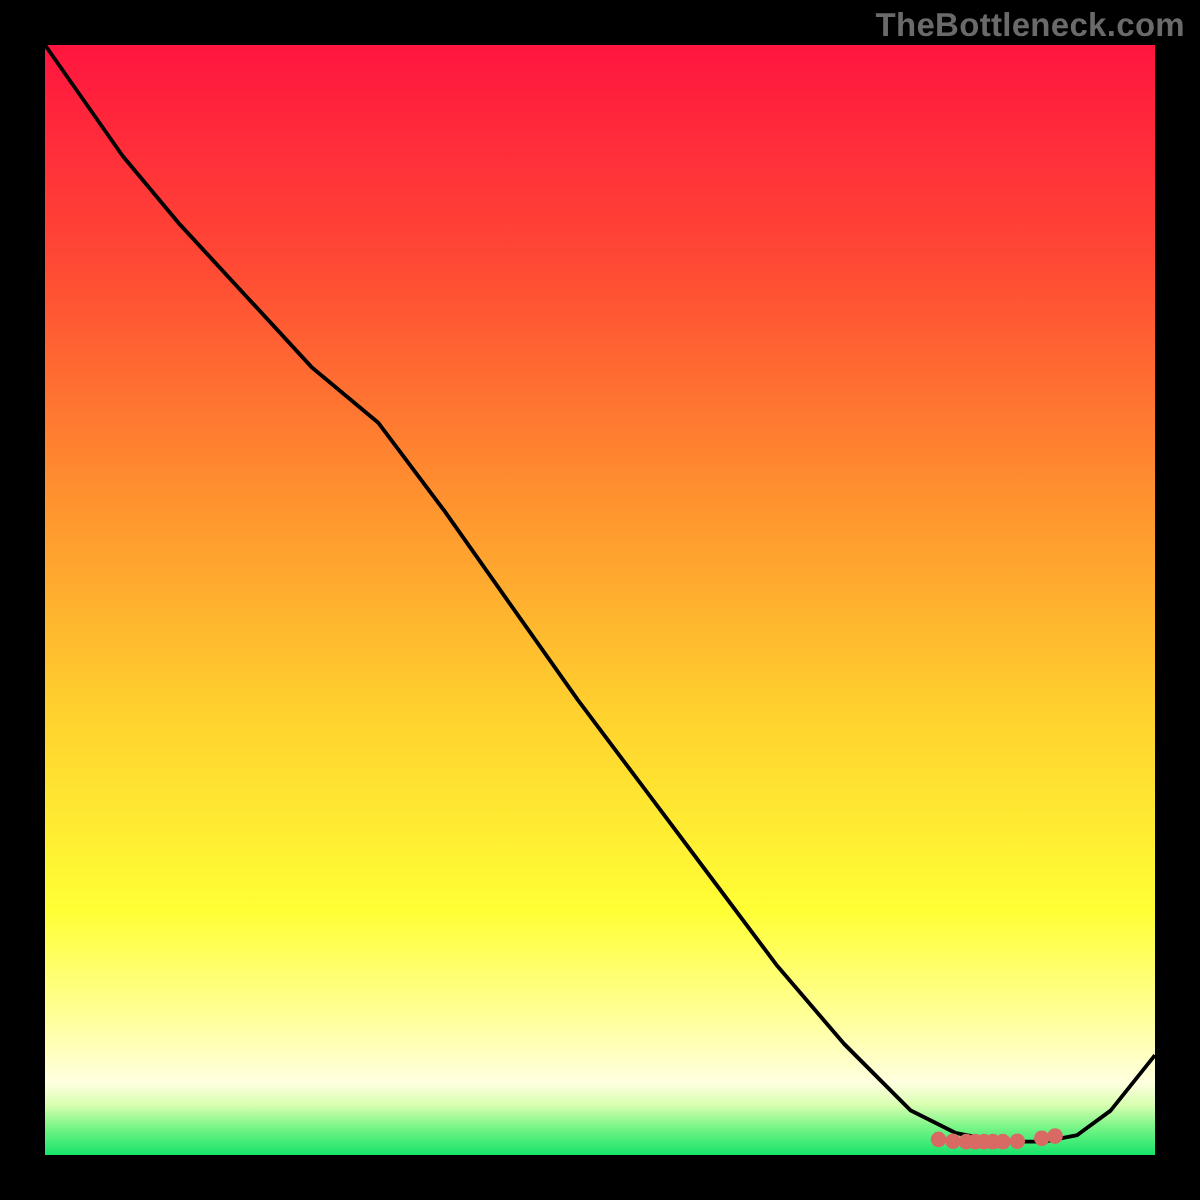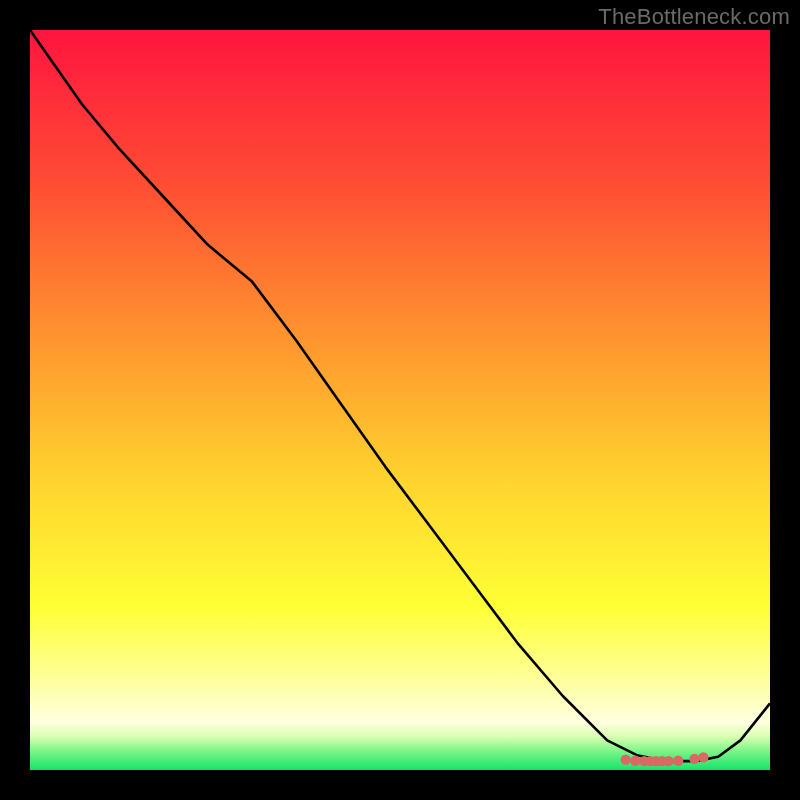--- a/index.html
+++ b/index.html
@@ -15,21 +15,21 @@
     position: relative;
     width: 800px;
     height: 800px;
   }
   .attribution {
     position: absolute;
     top: 4px;
     right: 10px;
     color: #6a6a6a;
     font-size: 22px;
-    font-weight: 400;
+    font-weight: 700;
     letter-spacing: 0.2px;
   }
   svg {
     display: block;
   }
 </style>
 </head>
 <body>
 
 <div class="wrap">

